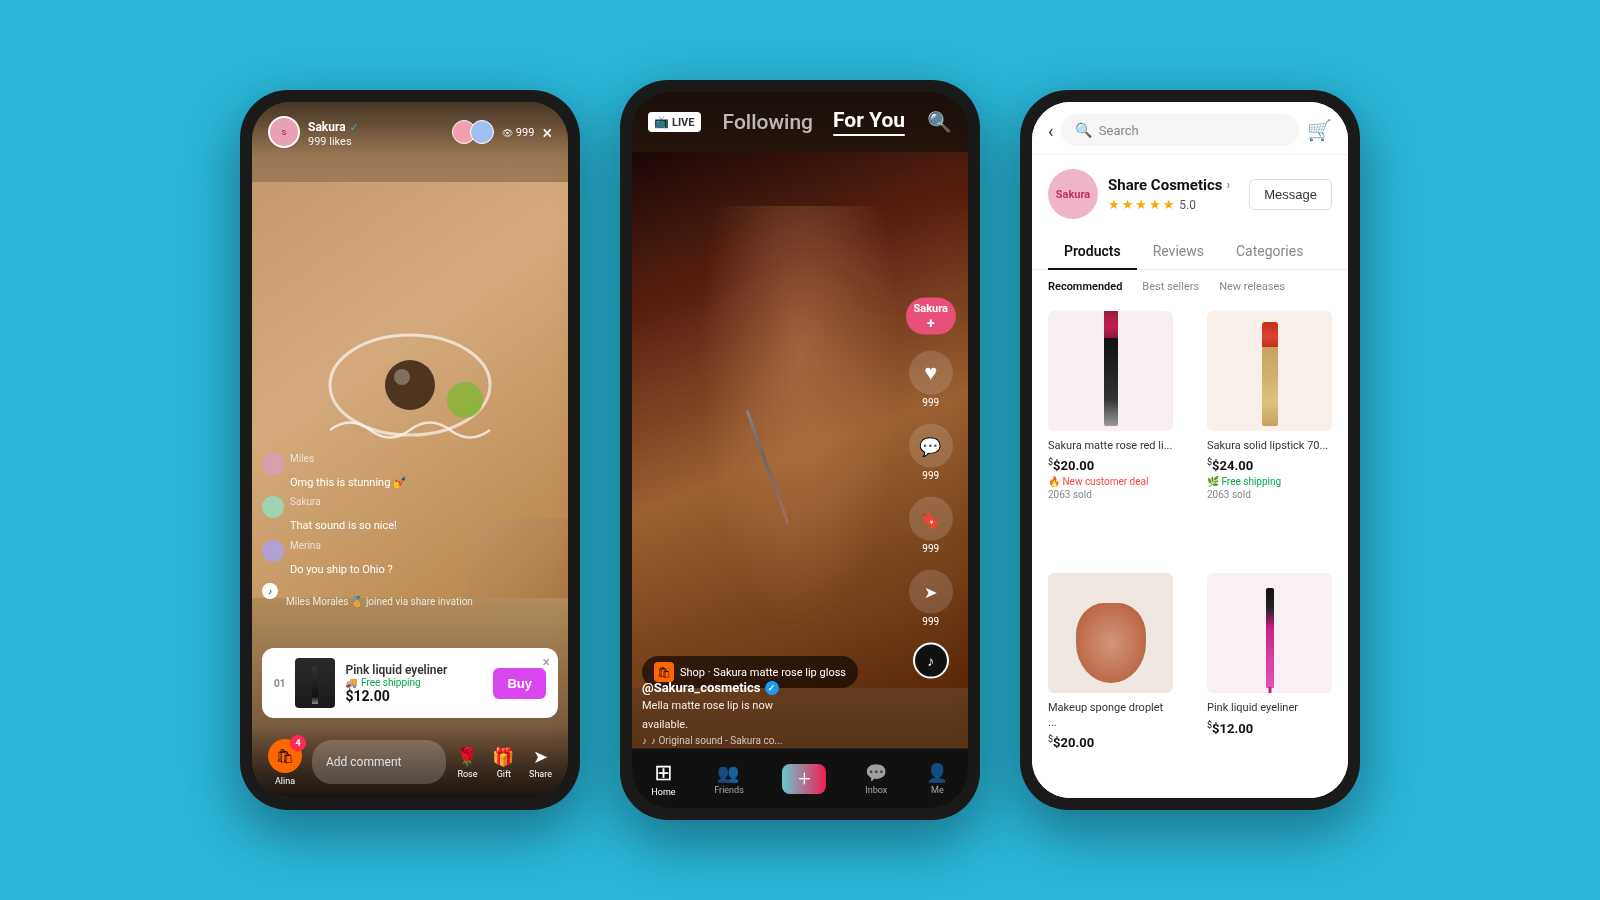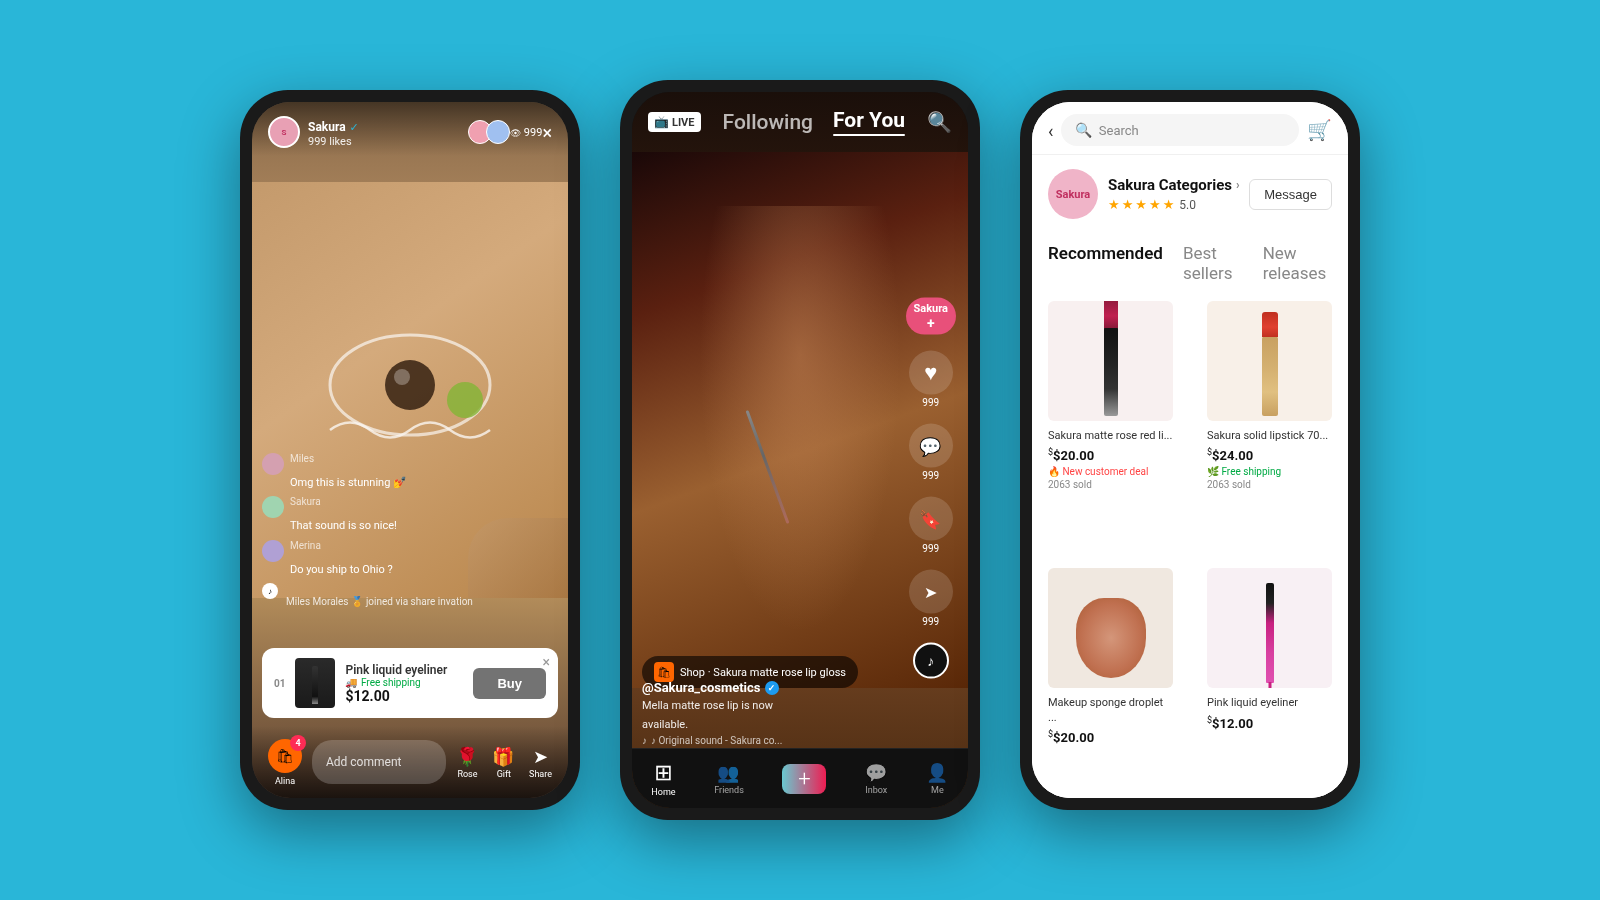--- a/index.html
+++ b/index.html
@@ -75,20 +75,21 @@
       overflow: hidden;
     }
     .p1-likes {
       color: #fff;
       font-size: 11px;
       opacity: 0.9;
     }
     .p1-top-right {
       display: flex;
       align-items: center;
+      gap: 8px;
     }
     .p1-avatars-row {
       display: flex;
     }
     .p1-mini-avatar {
       width: 24px; height: 24px;
       border-radius: 50%;
       border: 1px solid #fff;
       margin-left: -6px;
     }
@@ -195,25 +196,25 @@
       display: flex;
       align-items: center;
       gap: 3px;
     }
     .product-price {
       font-size: 14px;
       font-weight: bold;
       color: #111;
     }
     .buy-btn {
-      background: #737373;
+      background: #d946ef;
       color: #fff;
       border: none;
       border-radius: 6px;
-      padding: 8px 24px;
+      padding: 8px 14px;
       font-size: 13px;
       font-weight: 600;
       cursor: pointer;
     }
     .p1-close-product {
       position: absolute;
       top: 6px; right: 8px;
       color: #999;
       font-size: 14px;
     }
@@ -602,21 +603,21 @@
       height: 2px;
       background: #111;
     }
     
     .p3-subtabs {
       display: flex;
       padding: 10px 16px;
       gap: 20px;
     }
     .p3-subtab {
-      font-size: 17px;
+      font-size: 11px;
       color: #888;
       cursor: pointer;
     }
     .p3-subtab.active {
       color: #111;
       font-weight: 600;
     }
     
     .p3-products-grid {
       display: grid;
@@ -996,36 +997,41 @@
             <span class="p3-search-text">Search</span>
           </div>
           <span class="p3-cart-icon">🛒</span>
         </div>
 
         <div class="p3-brand-section">
           <div class="p3-brand-left">
             <div class="p3-brand-logo">Sakura</div>
             <div class="p3-brand-info">
               <div class="p3-brand-name">
-                <span>Sakura Categories</span>
+                <span>Share Cosmetics</span>
                 <span class="p3-brand-arrow">›</span>
               </div>
               <div class="p3-stars">
                 <span class="star">★</span>
                 <span class="star">★</span>
                 <span class="star">★</span>
                 <span class="star">★</span>
                 <span class="star">★</span>
                 <span class="p3-rating">5.0</span>
               </div>
             </div>
           </div>
           <button class="p3-message-btn">Message</button>
         </div>
 
+        <div class="p3-tabs">
+          <div class="p3-tab active">Products</div>
+          <div class="p3-tab">Reviews</div>
+          <div class="p3-tab">Categories</div>
+        </div>
 
         <div class="p3-subtabs">
           <div class="p3-subtab active">Recommended</div>
           <div class="p3-subtab">Best sellers</div>
           <div class="p3-subtab">New releases</div>
         </div>
 
         <div class="p3-products-grid">
 
           <div class="p3-product-card">

